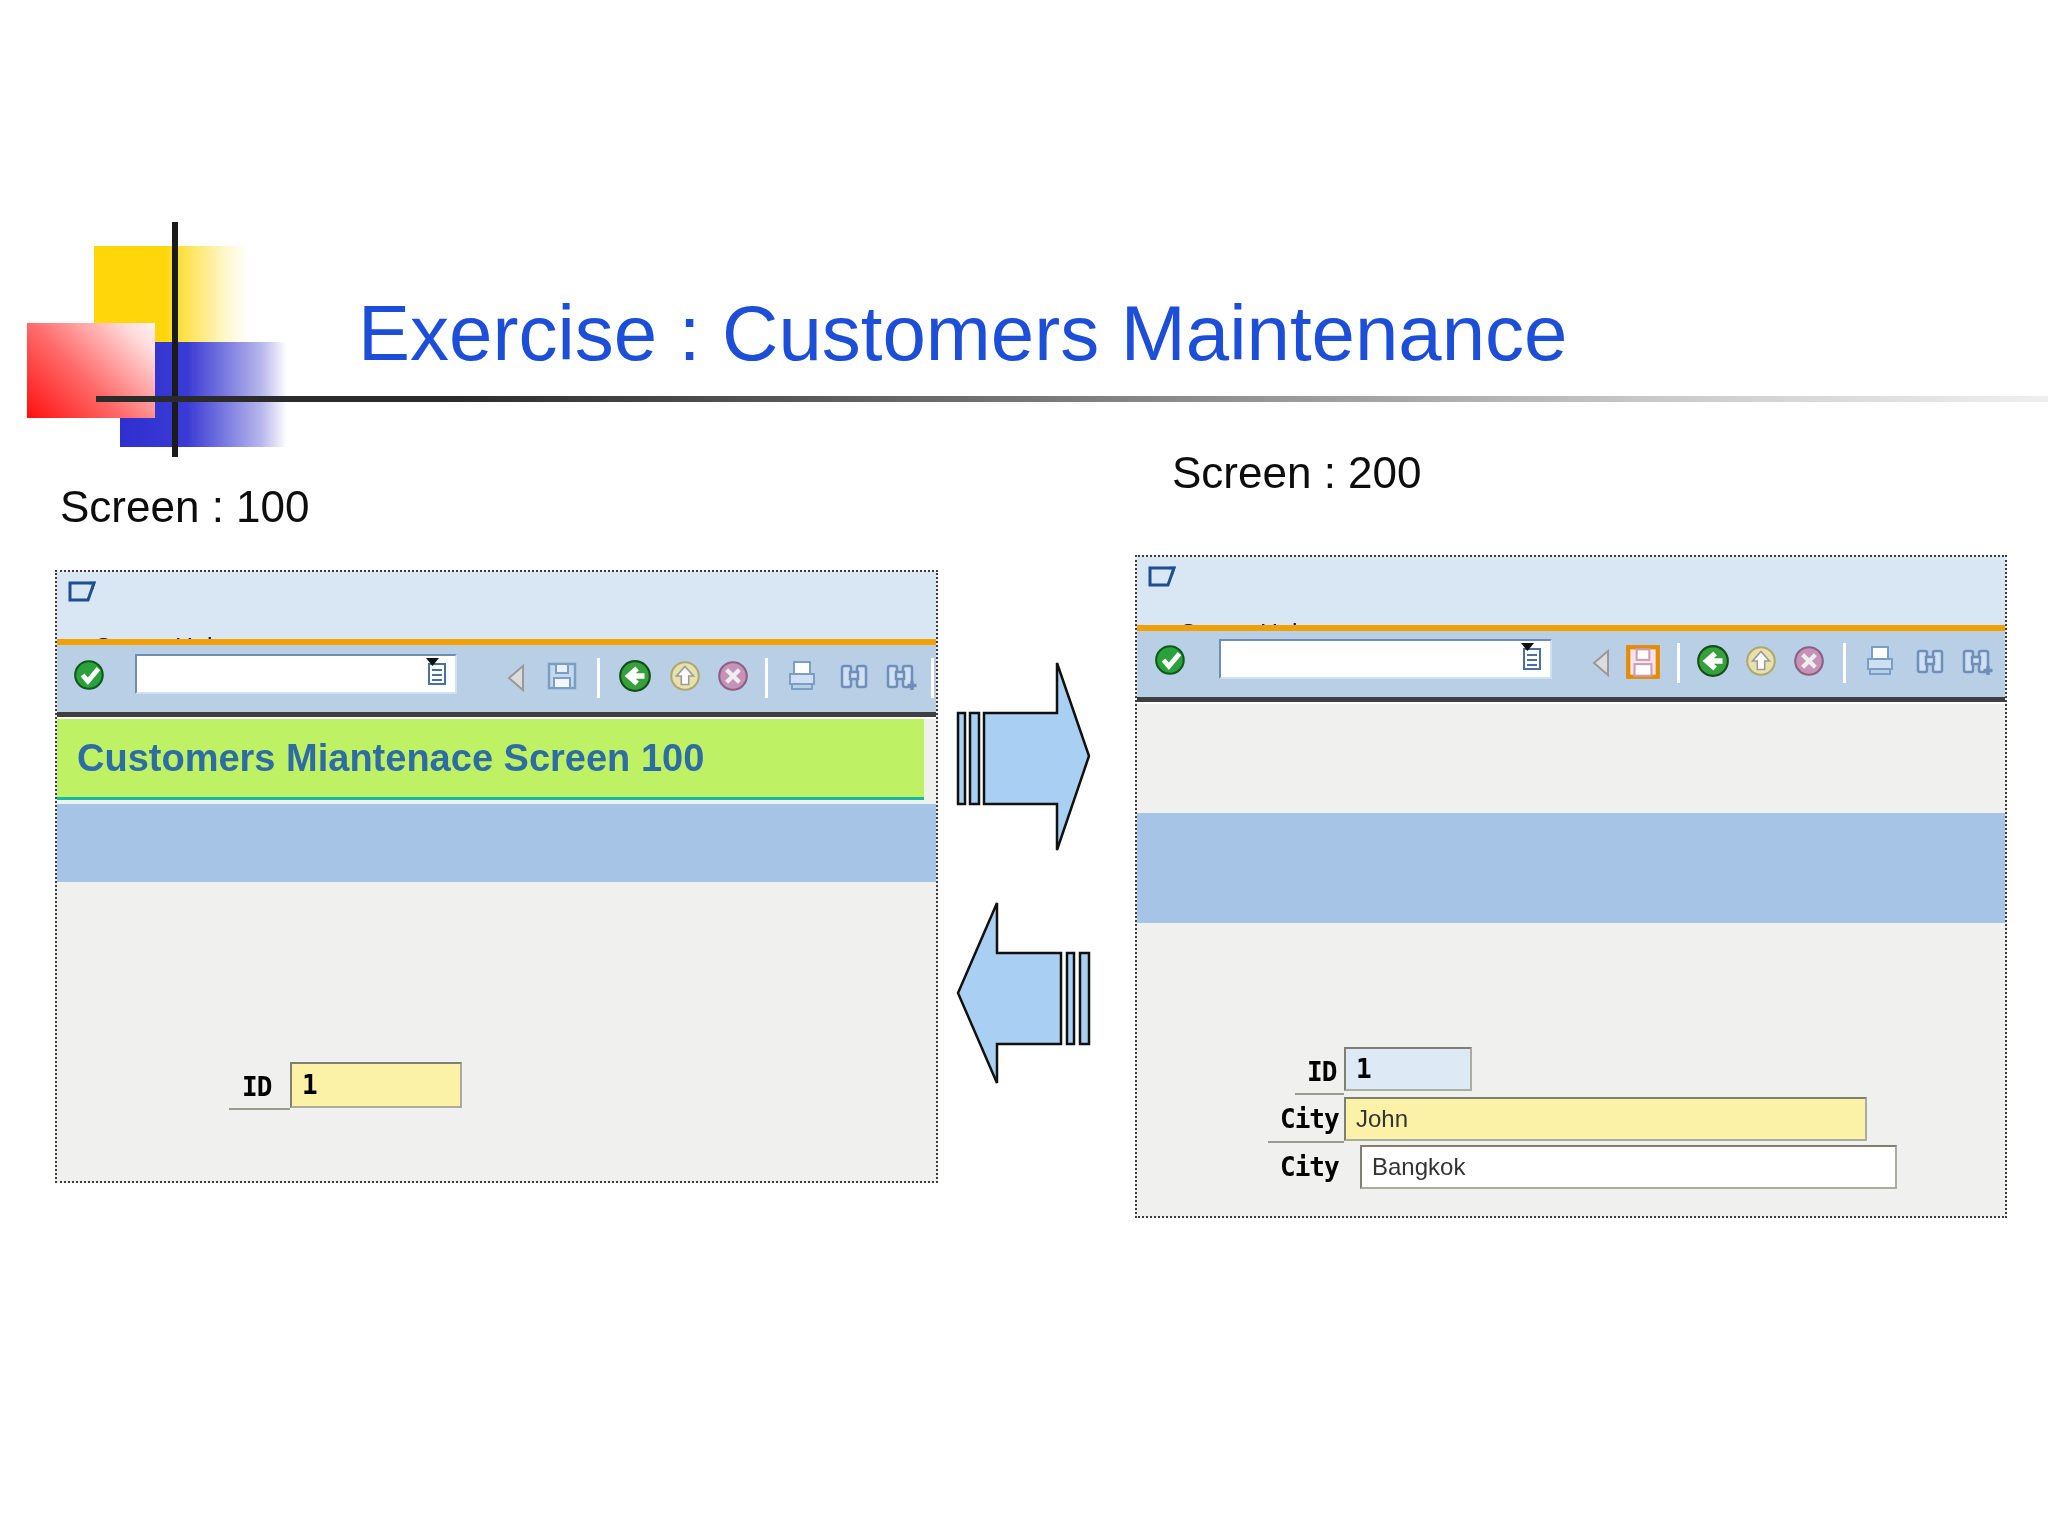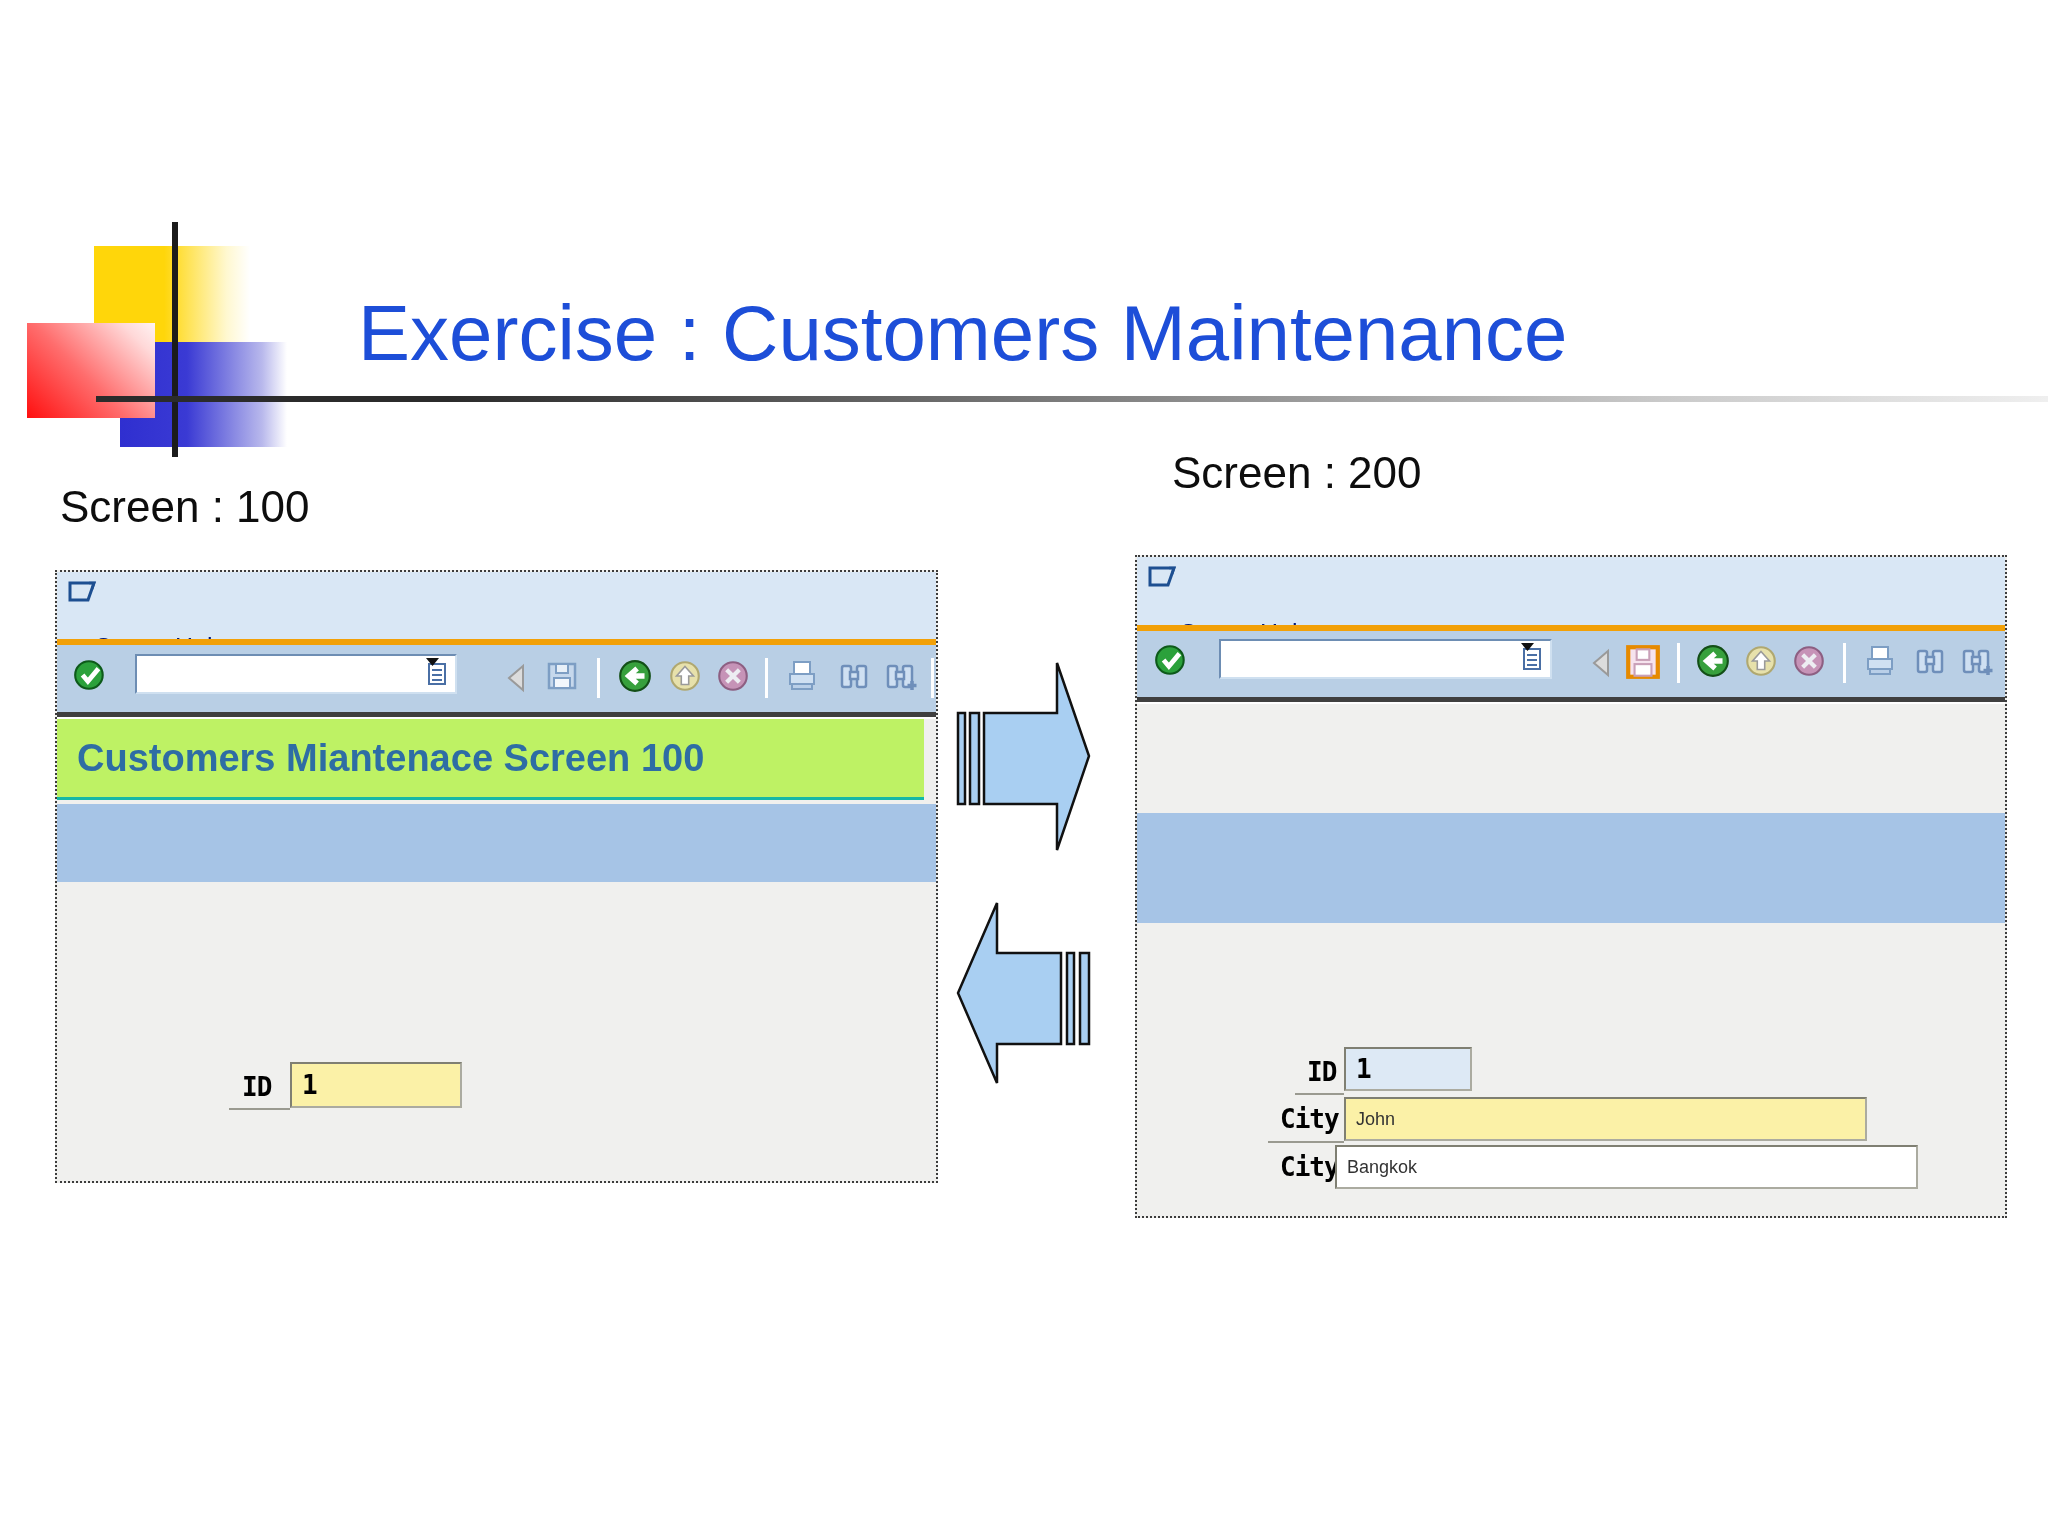--- a/index.html
+++ b/index.html
@@ -44,21 +44,21 @@
   .screen-title{position:absolute;left:20px;margin:0;font-size:38px;font-weight:700;color:#2e6da4;white-space:nowrap;}
   .blueband{position:absolute;left:0;right:0;background:#a6c4e6;}
 
   
   .fldlabel{position:absolute;font-family:"DejaVu Sans Mono",monospace;font-weight:700;
      font-size:26px;color:#000;letter-spacing:-1px;white-space:nowrap;}
   .label-rule{position:absolute;height:2px;background:#9a9a90;}
   .fld{position:absolute;box-sizing:border-box;border:2px solid;border-color:#7f7f72 #ababa0 #ababa0 #7f7f72;
      font-size:26px;padding:0 0 0 10px;}
   .fld.mono{font-family:"DejaVu Sans Mono",monospace;font-weight:700;color:#000;}
-  .fld.plain{font-family:"Liberation Sans",sans-serif;font-weight:400;font-size:18px;color:#333;}
+  .fld.plain{font-family:"Liberation Sans",sans-serif;font-weight:400;font-size:24px;color:#333;}
   .fld.yellow{background:#fbf1a7;}
   .fld.lightblue{background:#dde9f5;}
   .fld.white{background:#ffffff;}
 
   .arrow{position:absolute;}
 </style>
 </head>
 <body>
 
 <div class="slide">
@@ -266,21 +266,21 @@
 
     <label class="fldlabel" style="left:170px;top:500px;">ID</label>
     <div class="label-rule" style="left:158px;top:536px;width:49px;"></div>
     <input class="fld lightblue mono" style="left: 207px; top: 490px; width: 128px; height: 44px;" value="1">
 
     <label class="fldlabel" style="left:143px;top:547px;">City</label>
     <div class="label-rule" style="left:131px;top:584px;width:76px;"></div>
     <input class="fld yellow plain" style="left: 207px; top: 540px; width: 523px; height: 44px;" value="John">
 
     <label class="fldlabel" style="left:143px;top:595px;">City</label>
-    <input class="fld white plain" style="left: 198px; top: 588px; width: 583px; height: 44px;" value="Bangkok">
+    <input class="fld white plain" style="left: 223px; top: 588px; width: 537px; height: 44px;" value="Bangkok">
   </section>
 
   <svg class="arrow" style="left:950px;top:655px;" width="145" height="200" viewBox="0 0 145 200">
     <rect x="8" y="58" width="7" height="91" fill="#a9cff2" stroke="#111" stroke-width="2.5"></rect>
     <rect x="20" y="58" width="9" height="91" fill="#a9cff2" stroke="#111" stroke-width="2.5"></rect>
     <polygon points="34,58 107,58 107,8 139,101 107,195 107,149 34,149" fill="#a9cff2" stroke="#111" stroke-width="2.5"></polygon>
   </svg>
   <svg class="arrow" style="left:950px;top:895px;" width="145" height="196" viewBox="0 0 145 196">
     <polygon points="111,58 47,58 47,8 8,98 47,188 47,149 111,149" fill="#a9cff2" stroke="#111" stroke-width="2.5"></polygon>
     <rect x="117" y="58" width="7" height="91" fill="#a9cff2" stroke="#111" stroke-width="2.5"></rect>

